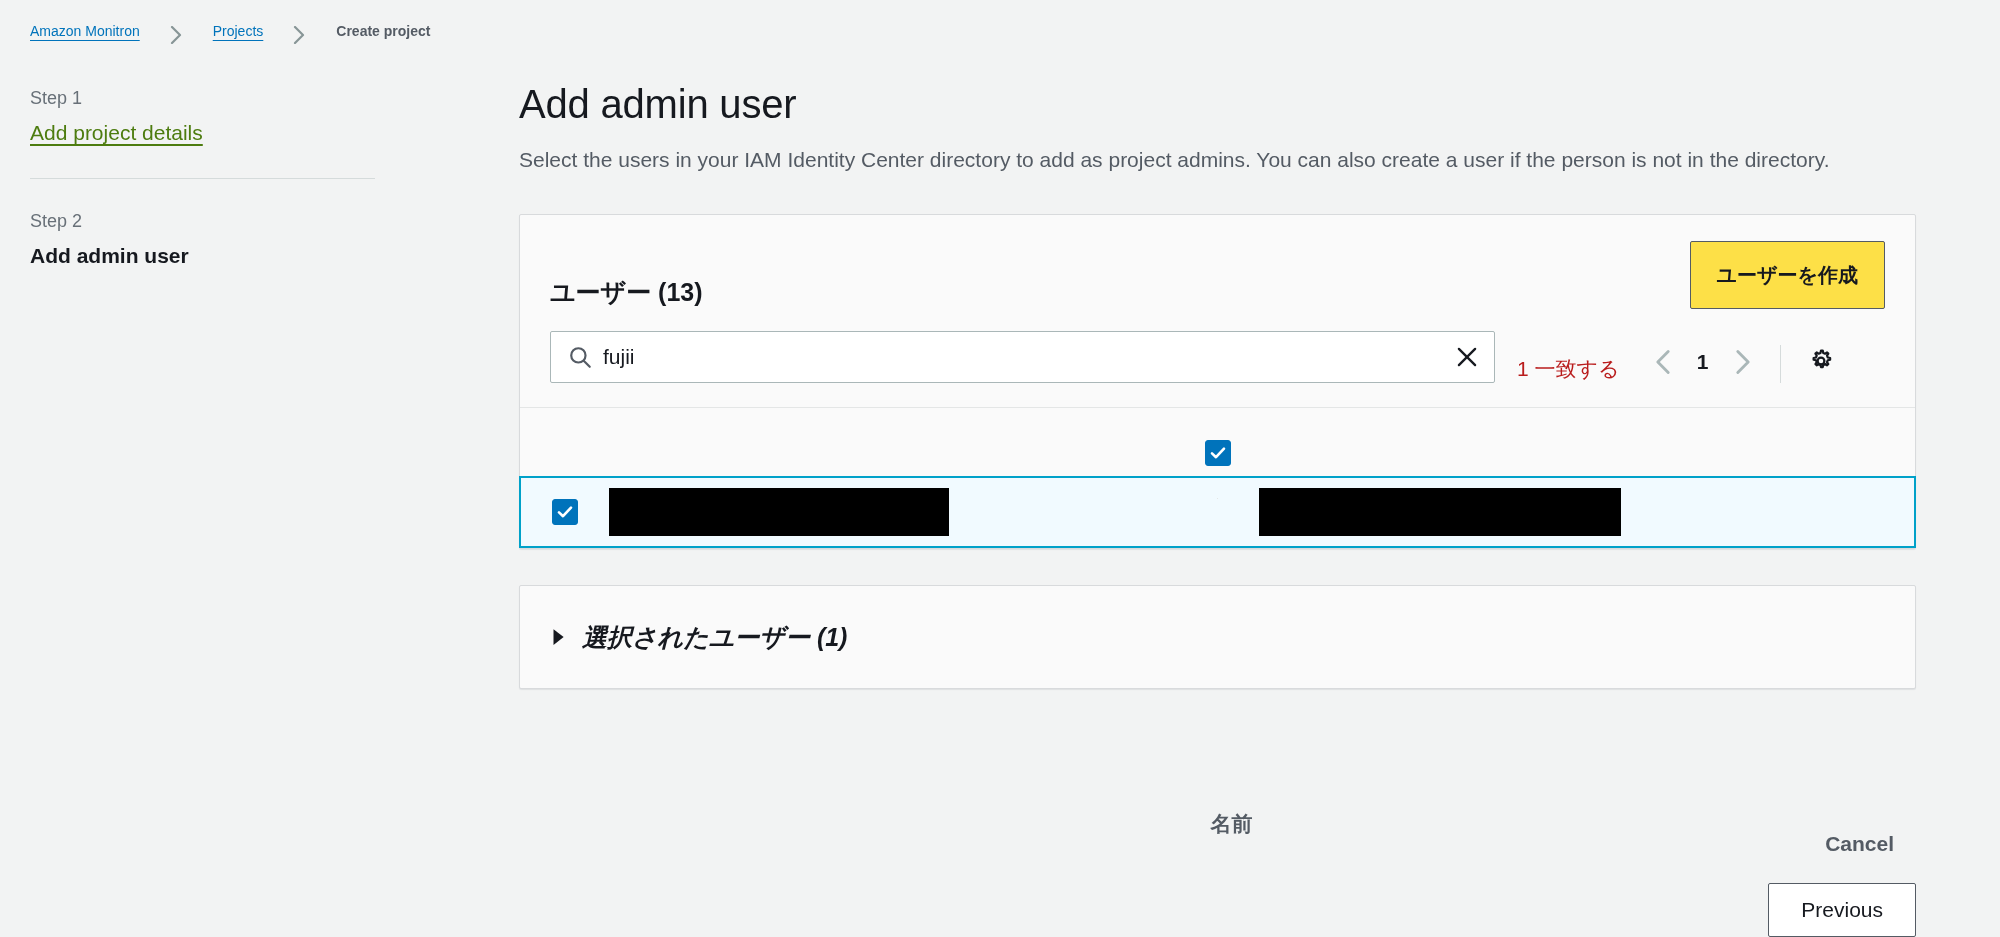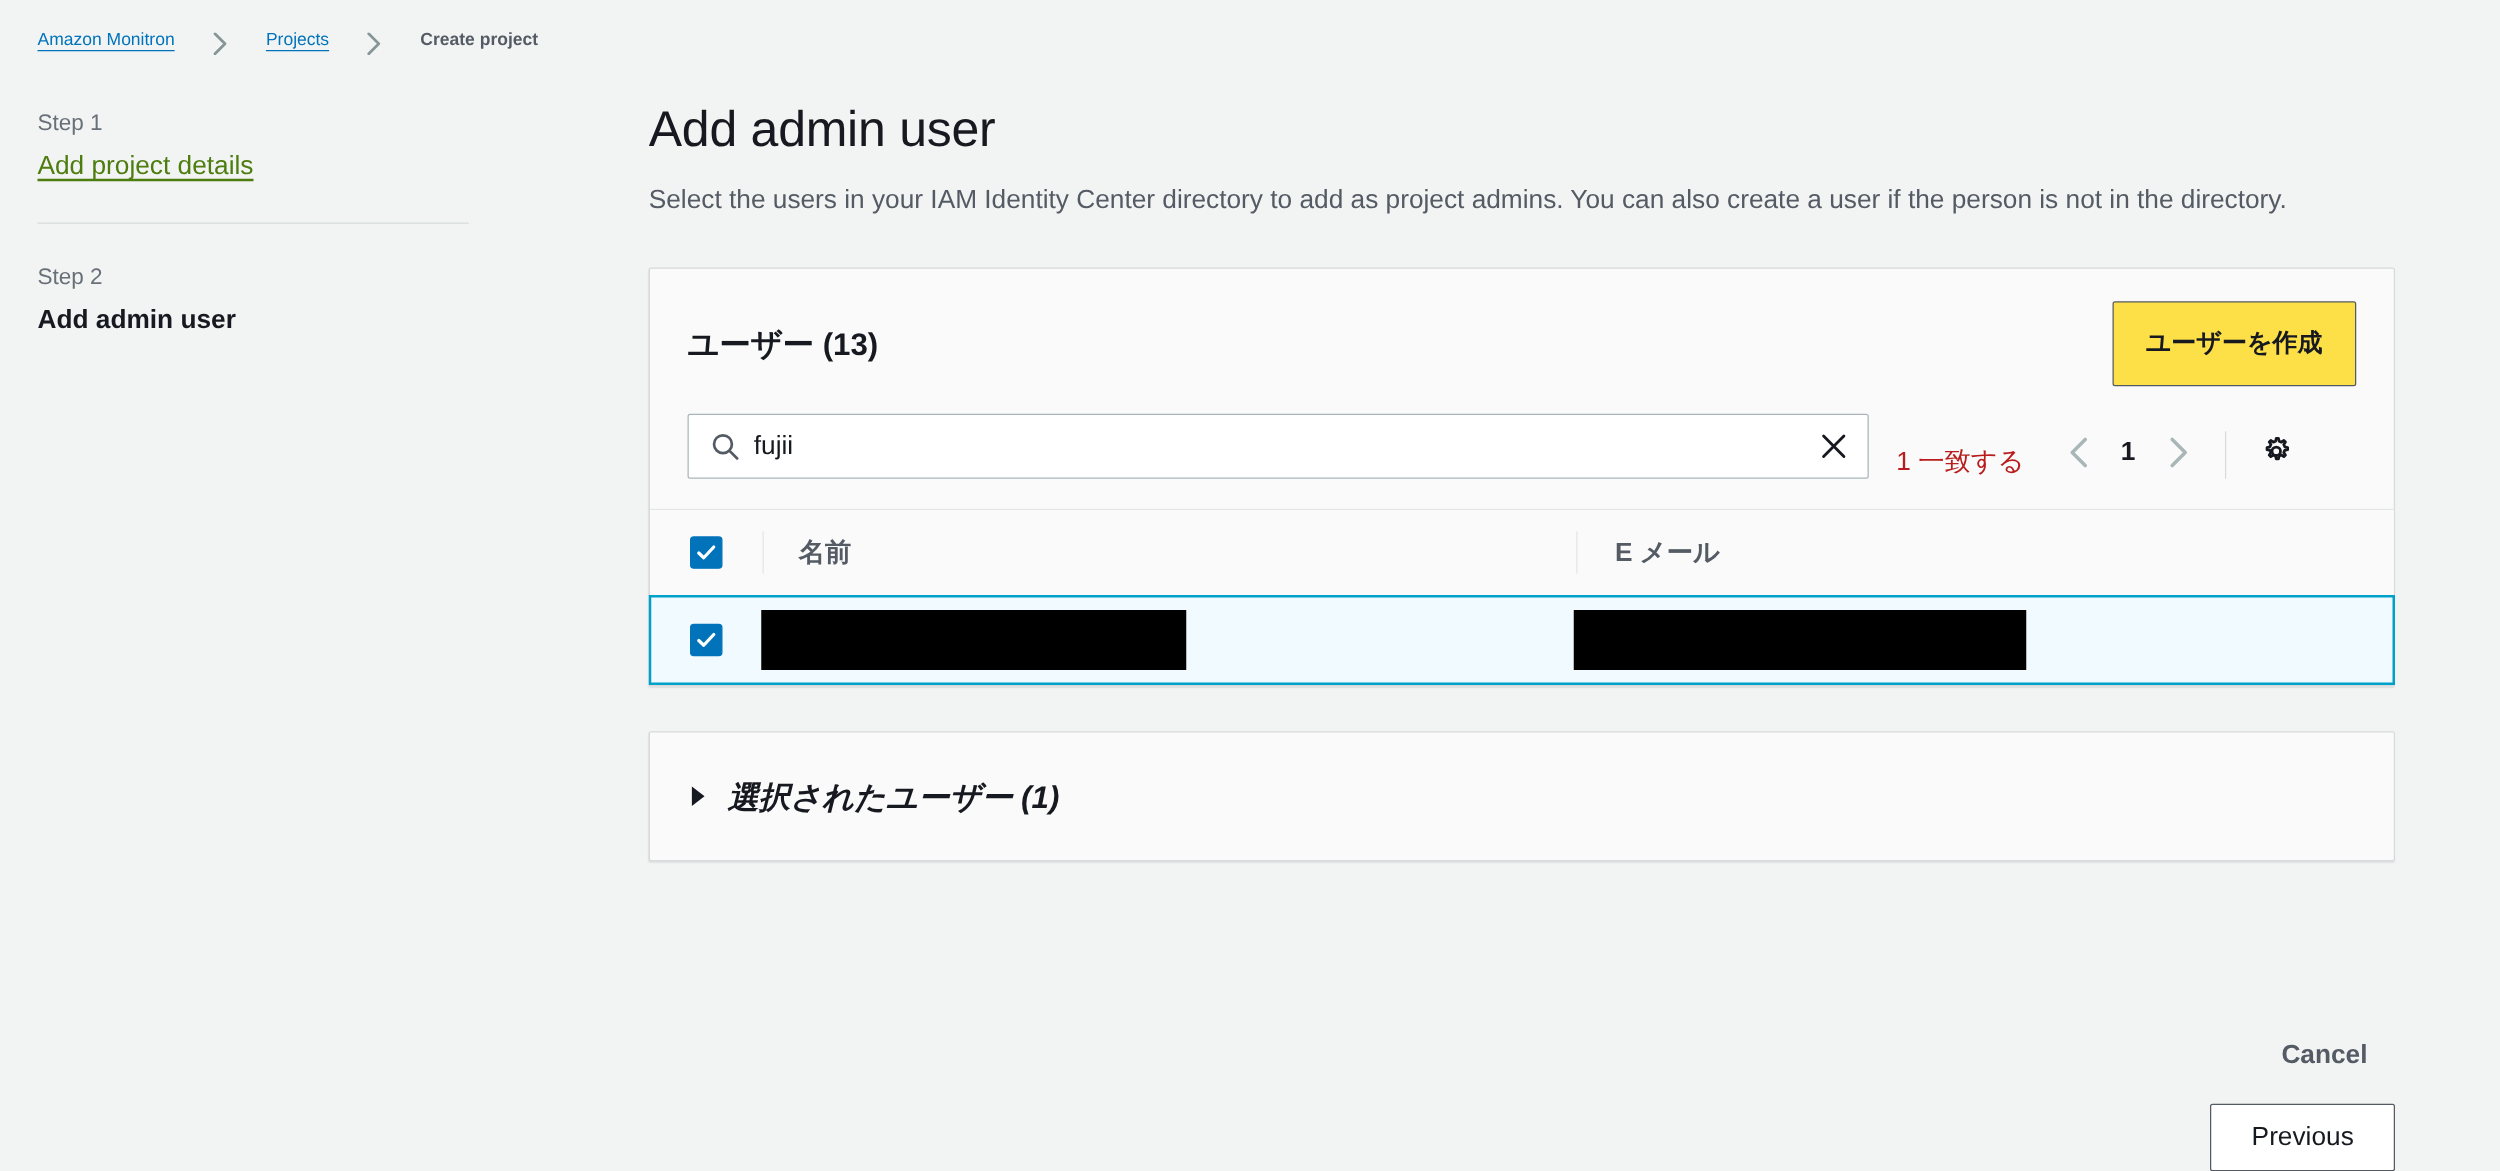--- a/index.html
+++ b/index.html
@@ -62,21 +62,21 @@
 
   
   .card {
     margin-top: 36px;
     background: #fafafa;
     border: 1px solid #d8dadc;
     border-radius: 2px;
     box-shadow: 0 1px 1px 0 rgba(0,28,36,0.08);
   }
   .card-head {
-    display: flex; align-items: center; justify-content: space-between;
+    display: flex; align-items: flex-end; justify-content: space-between;
     padding: 26px 30px 22px 30px;
   }
   .card-title { font-size: 25px; font-weight: 700; color: #16191f; }
   .btn-outline {
     background: #fde047; border: 1px solid #545b64; border-radius: 2px;
     color: #16191f; font-size: 20px; font-weight: 700;
     padding: 21px 26px; cursor: pointer; line-height: 24px;
     font-family: inherit; white-space: nowrap;
   }
 
@@ -120,21 +120,21 @@
   }
   .gear-btn {
     width: 44px; height: 44px; border: none; background: transparent;
     display: flex; align-items: center; justify-content: center;
     cursor: pointer; padding: 0; color: #16191f;
   }
 
   
   .table { border-top: 1px solid #e4e6e6; background: #fafafa; }
   .trow { display: flex; align-items: center; }
-  .thead { height: 68px; }
+  .thead { height: 68px; flex-direction: column; }
   .cell-check {
     flex: 0 0 90px; display: flex; align-items: center;
     justify-content: center; height: 100%;
   }
   .vdiv { width: 1px; height: 34px; background: #e4e6e6; flex: 0 0 1px; }
   .cell-name { flex: 0 0 650px; padding-left: 28px; display: flex; align-items: center; }
   .cell-mail { flex: 1 1 auto; padding-left: 30px; display: flex; align-items: center; }
   .th-text { font-size: 21px; font-weight: 700; color: #545b64; }
 
   .chk {

